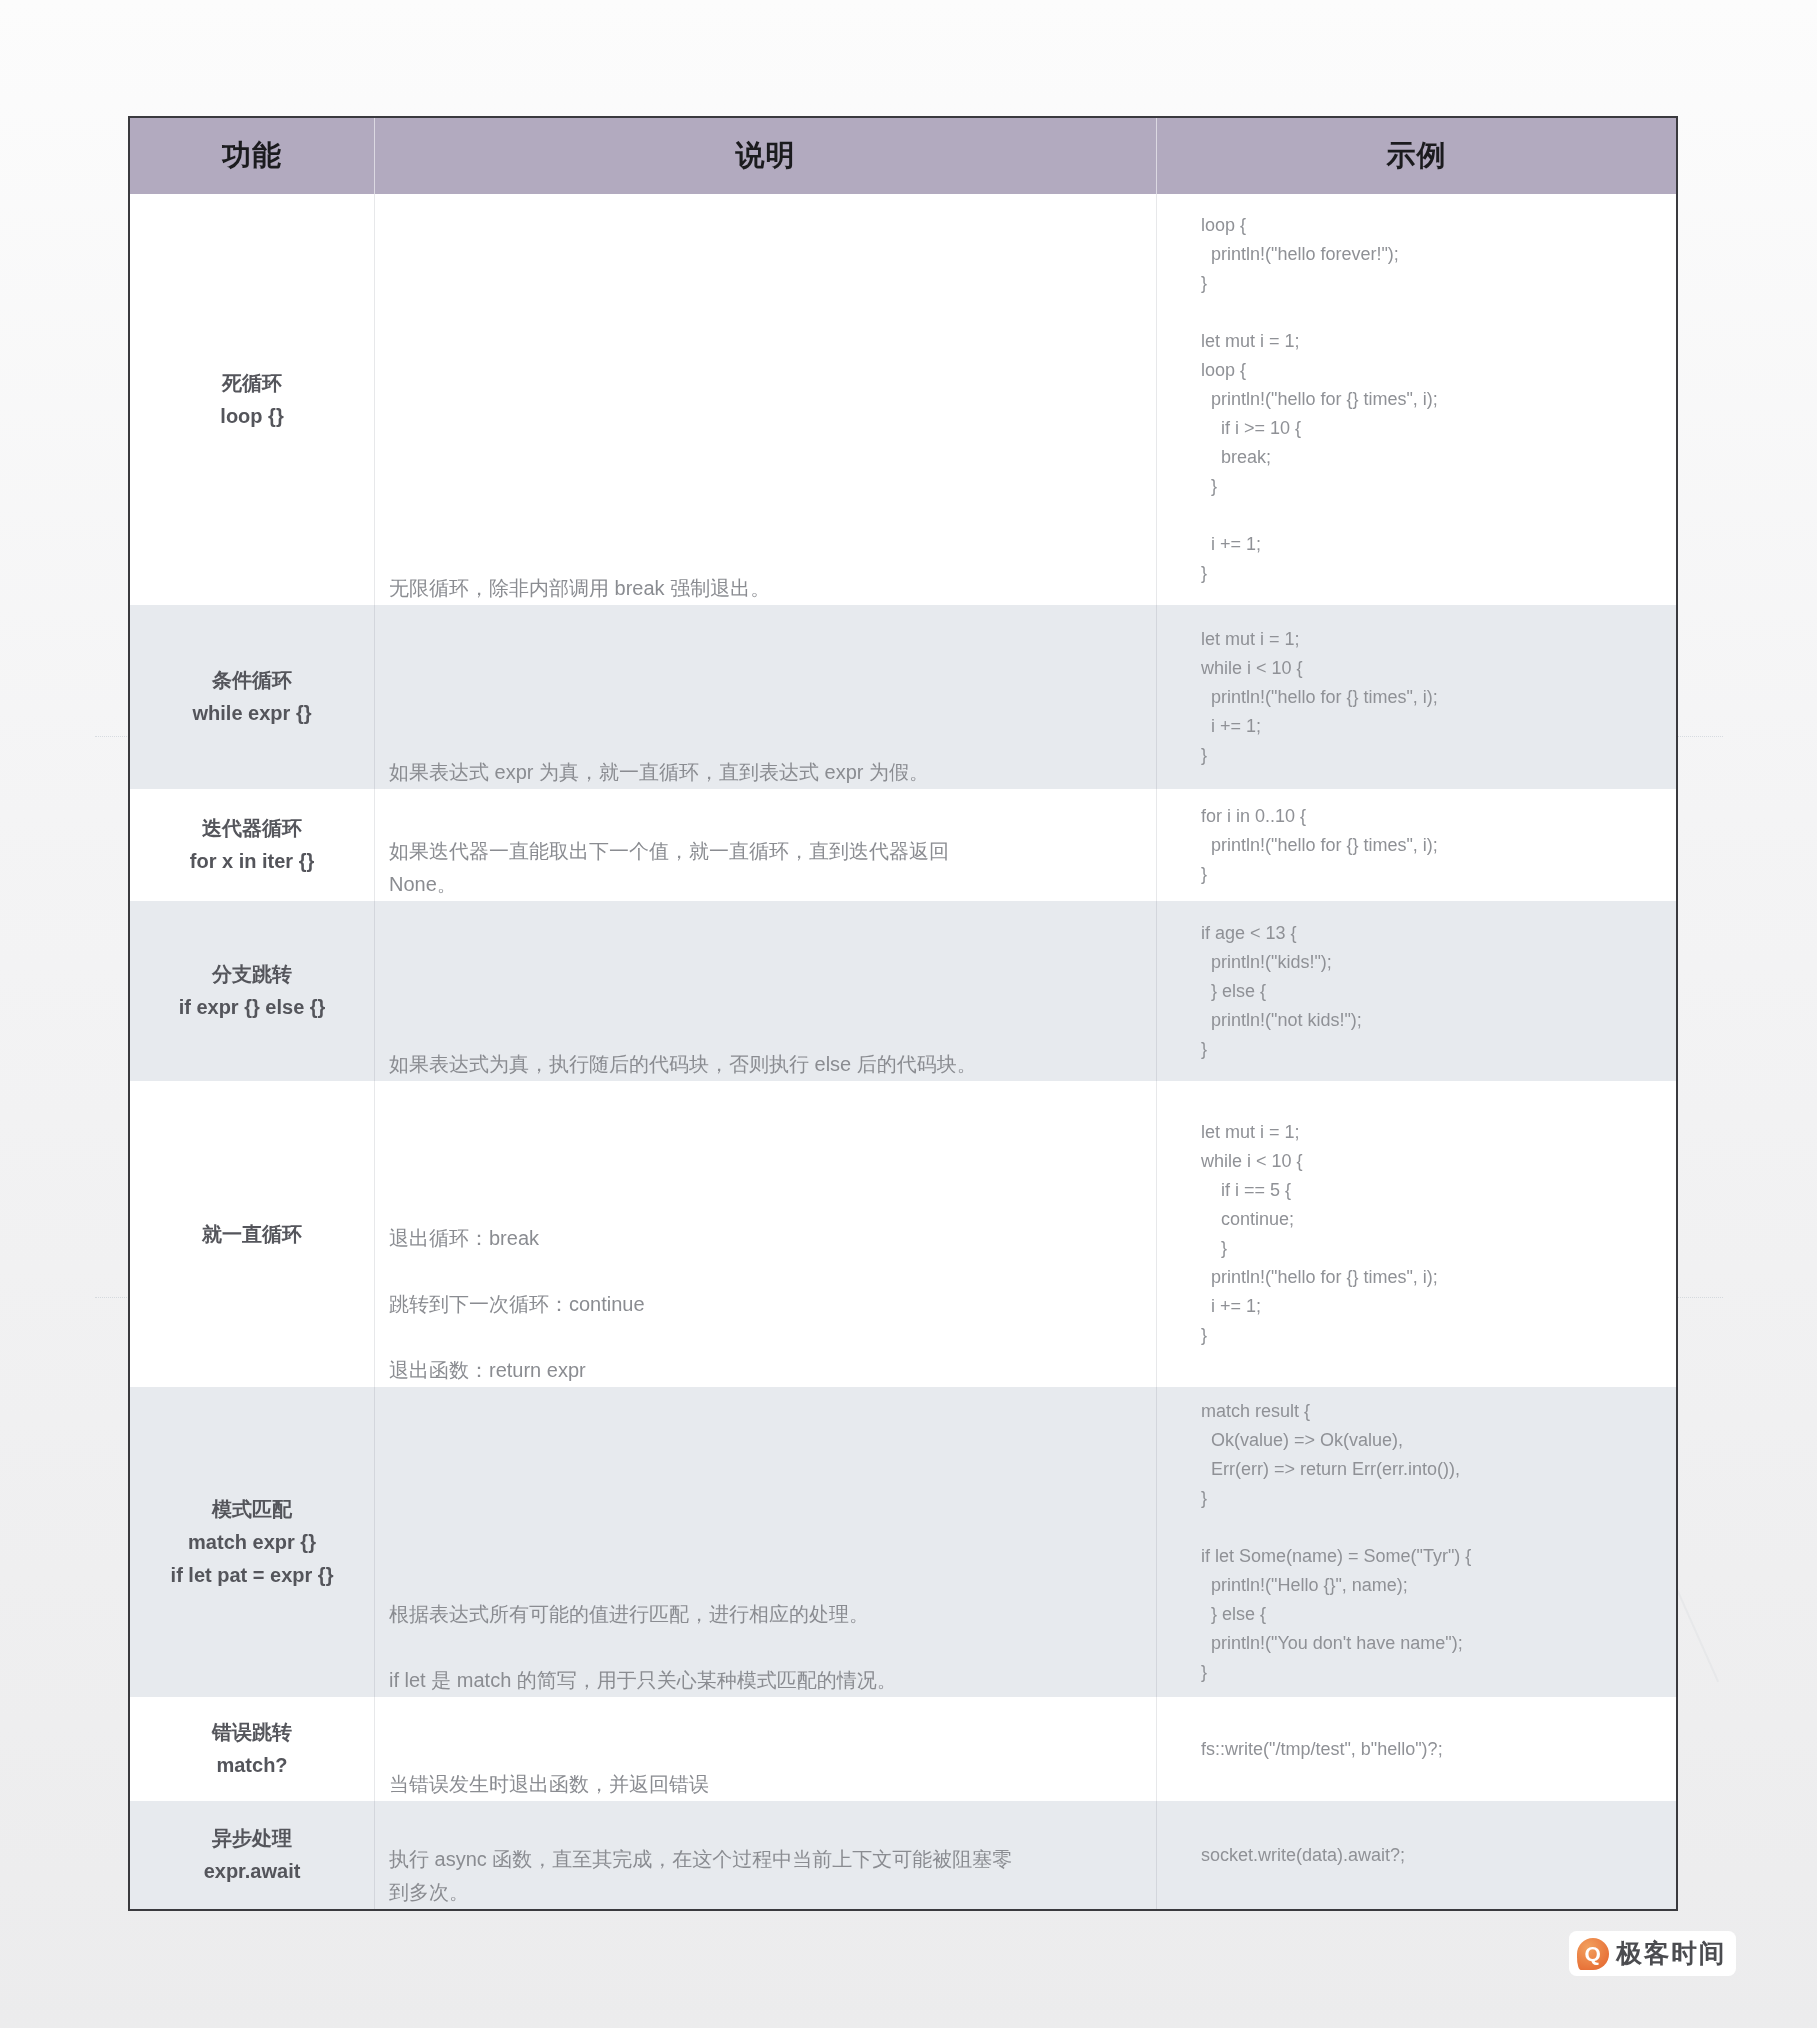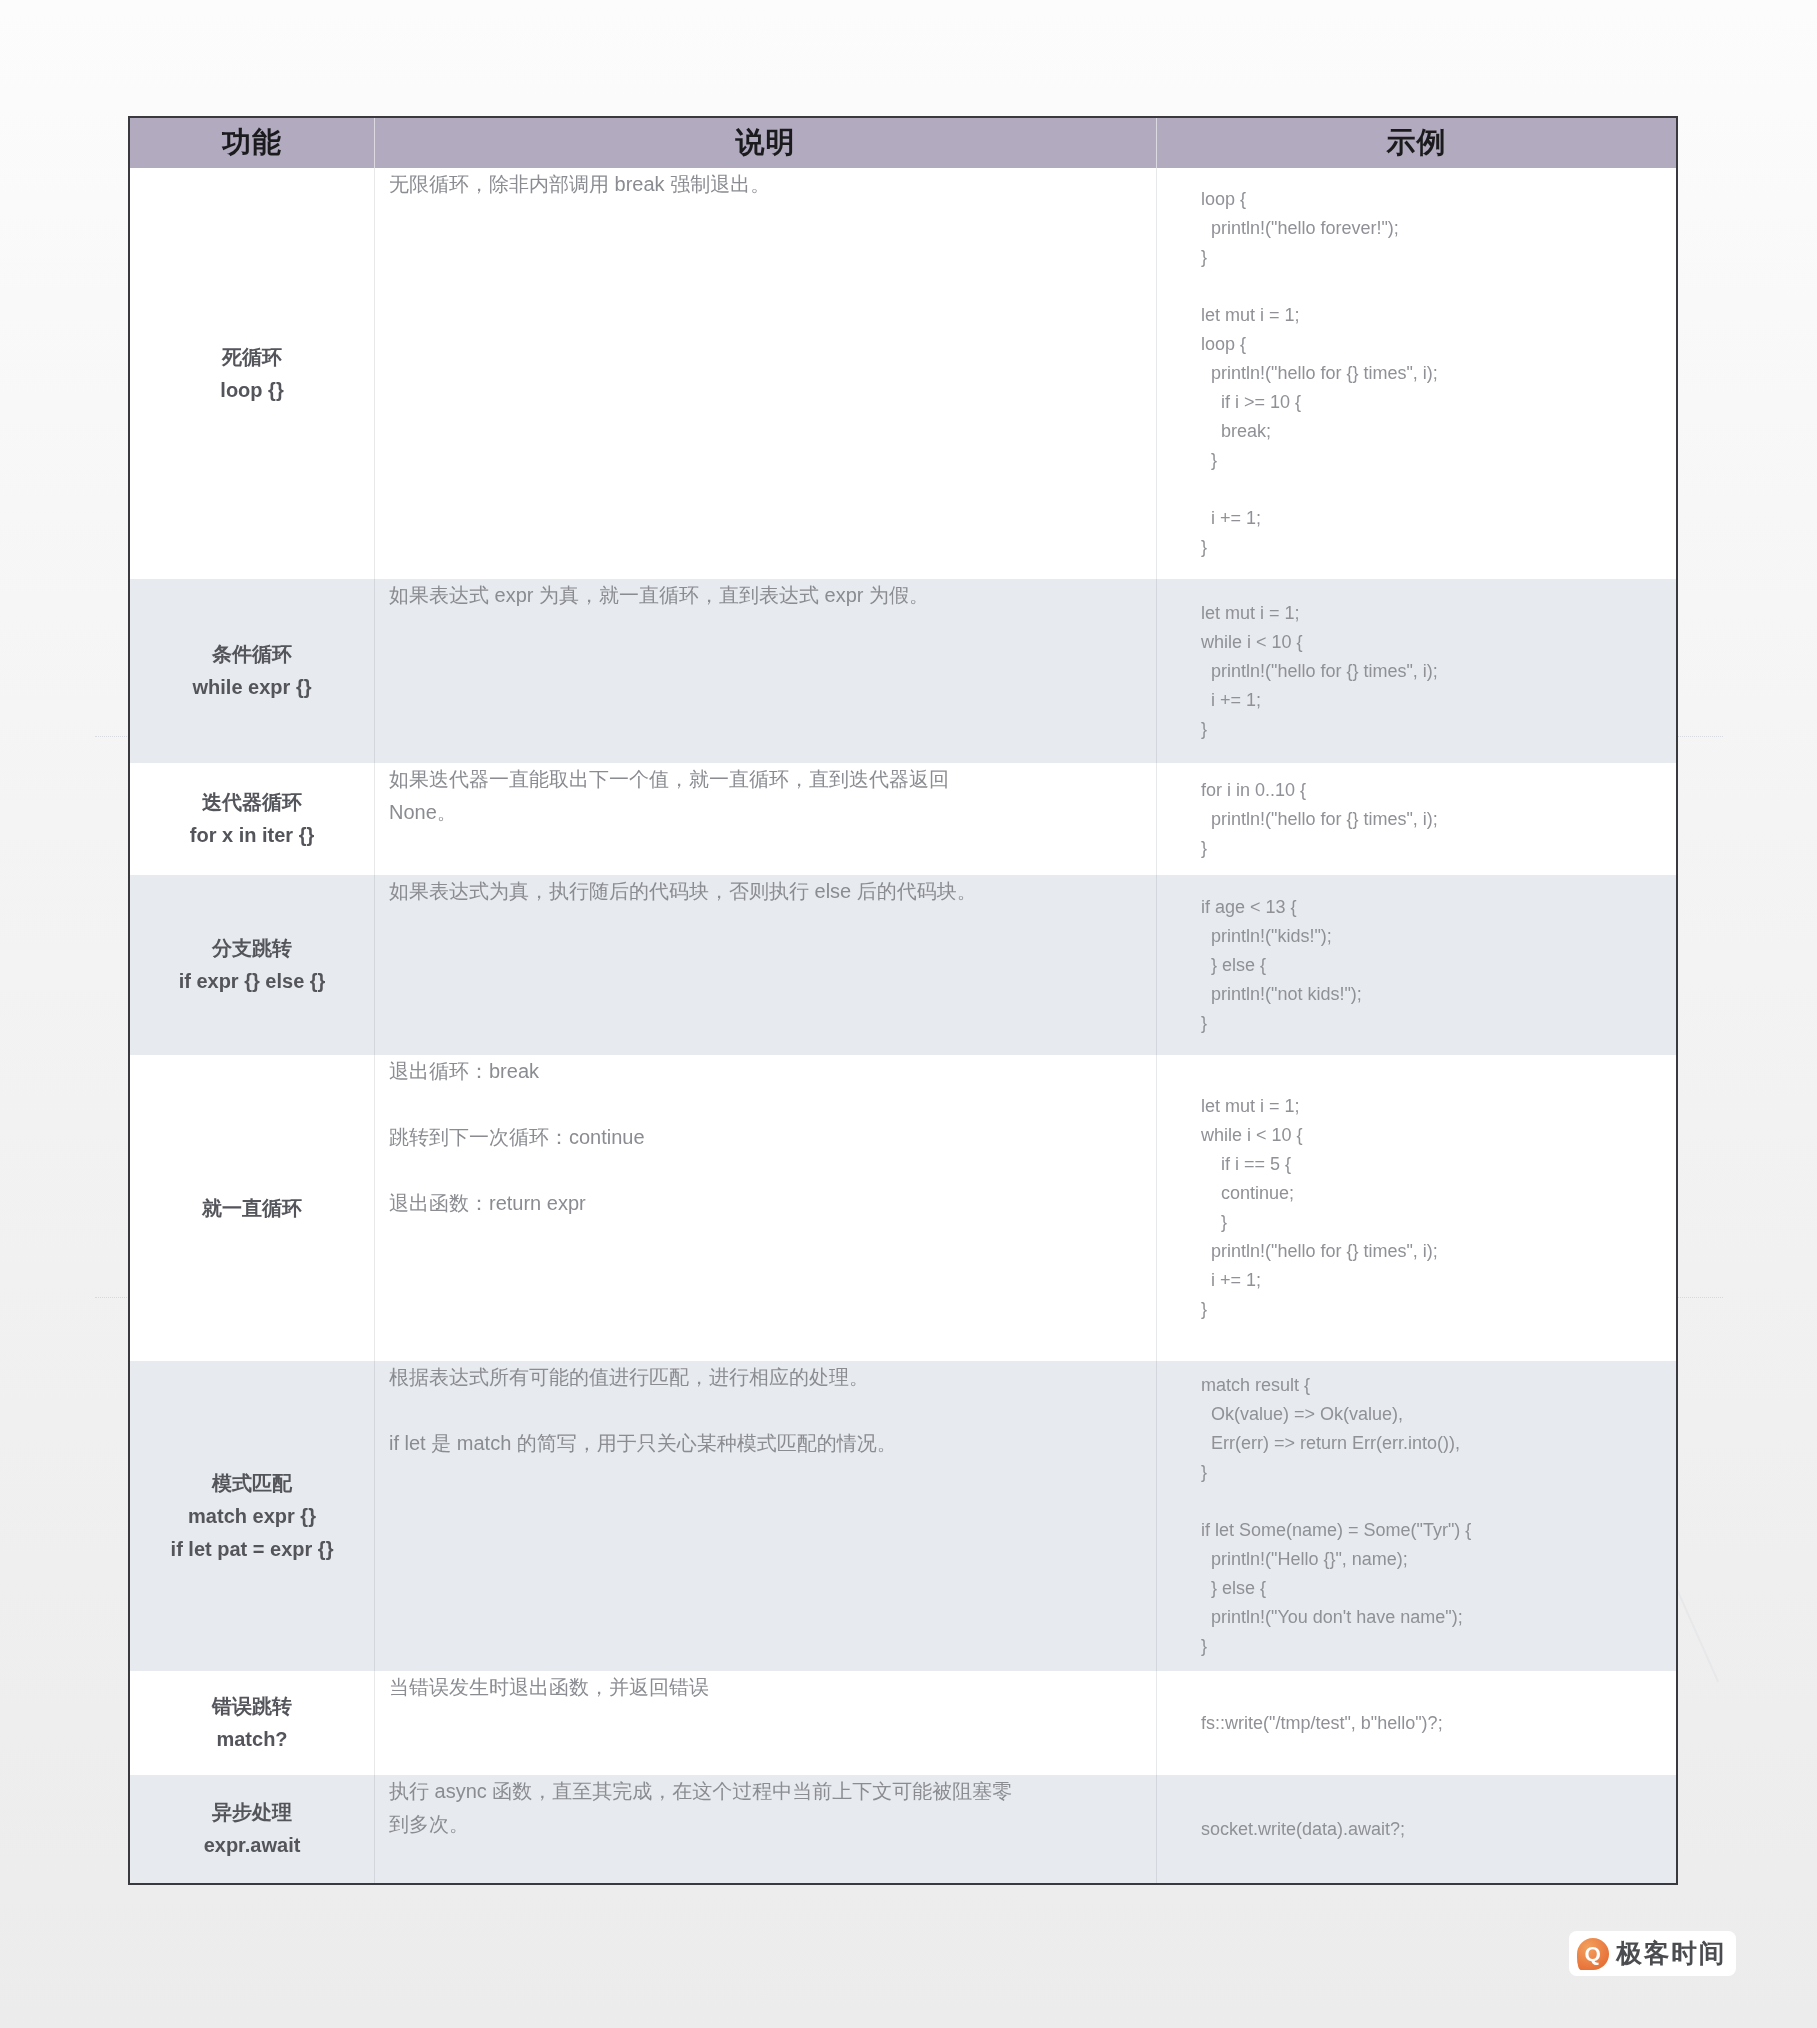--- a/index.html
+++ b/index.html
@@ -7,35 +7,35 @@
     width:1817px;height:2029px;position:relative;overflow:hidden;
     background:linear-gradient(180deg,#fcfcfc 0%,#f4f4f5 40%,#ececed 100%);
     font-family:"Liberation Sans","DejaVu Sans",sans-serif;
     -webkit-font-smoothing:antialiased;
   }
   
   .sheet{
     position:absolute;left:128px;top:116px;width:1550px;
     border:2.8px solid #3a3a3e;box-sizing:border-box;background:#ffffff;
   }
-  .hrow{display:flex;height:50px;background:#b2aabf;}
+  .hrow{display:flex;height:76px;background:#b2aabf;}
   .hcell{
     display:flex;align-items:center;justify-content:center;
     font-size:29px;font-weight:700;color:#1b1b1e;letter-spacing:0.9px;
   }
   .hc1{width:245px;border-right:1.9px solid rgba(255,255,255,0.55);box-sizing:border-box;}
   .hc2{width:782px;border-right:1.9px solid rgba(255,255,255,0.55);box-sizing:border-box;}
   .hc3{flex:1;}
   .trow{display:flex;background:#ffffff;}
   .trow.shaded{background:#e7eaee;}
   .cell{box-sizing:border-box;}
   .c1{width:245px;border-right:0.9px solid rgba(120,125,140,0.18);
       display:flex;align-items:center;justify-content:center;}
   .c2{width:782px;border-right:0.9px solid rgba(120,125,140,0.18);
-      display:flex;align-items:flex-start;padding:0 38px 0 14px;}
+      display:flex;align-items:flex-end;padding:0 38px 0 14px;}
   .c3{flex:1;display:flex;align-items:center;padding-left:32px;}
   .feature{
     white-space:pre-line;text-align:center;
     font-size:20px;font-weight:700;color:#54555b;line-height:33px;
   }
   .desc{
     white-space:pre-line;
     font-size:20px;color:#8a8c91;line-height:33px;
   }
   .code{

